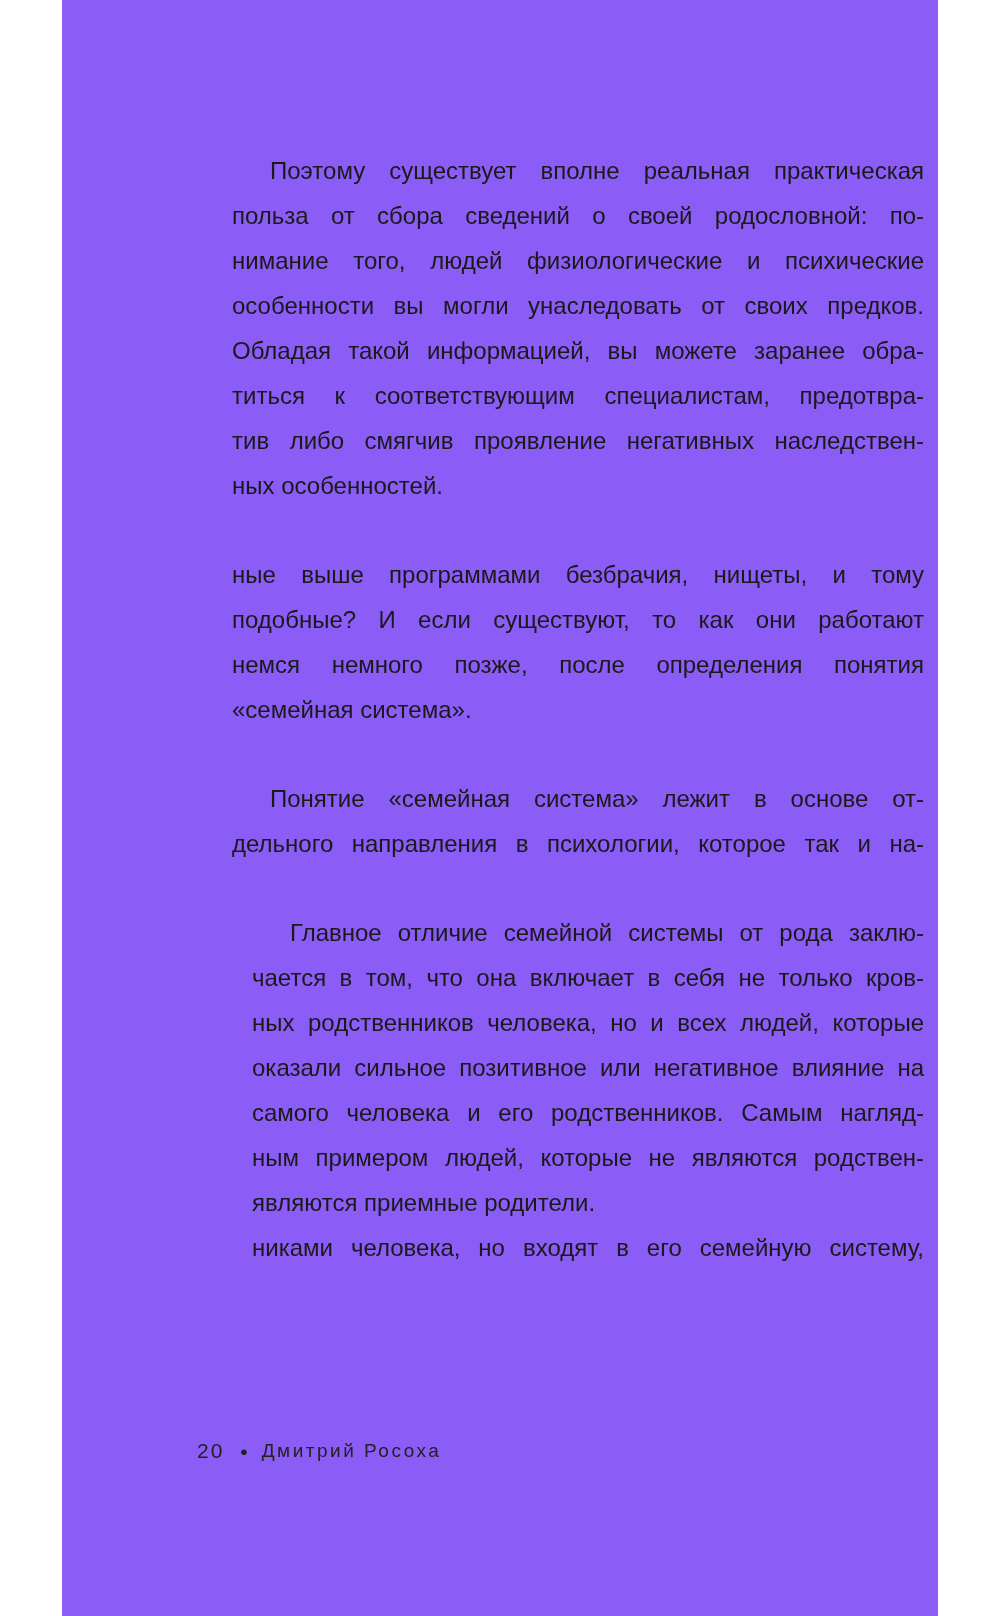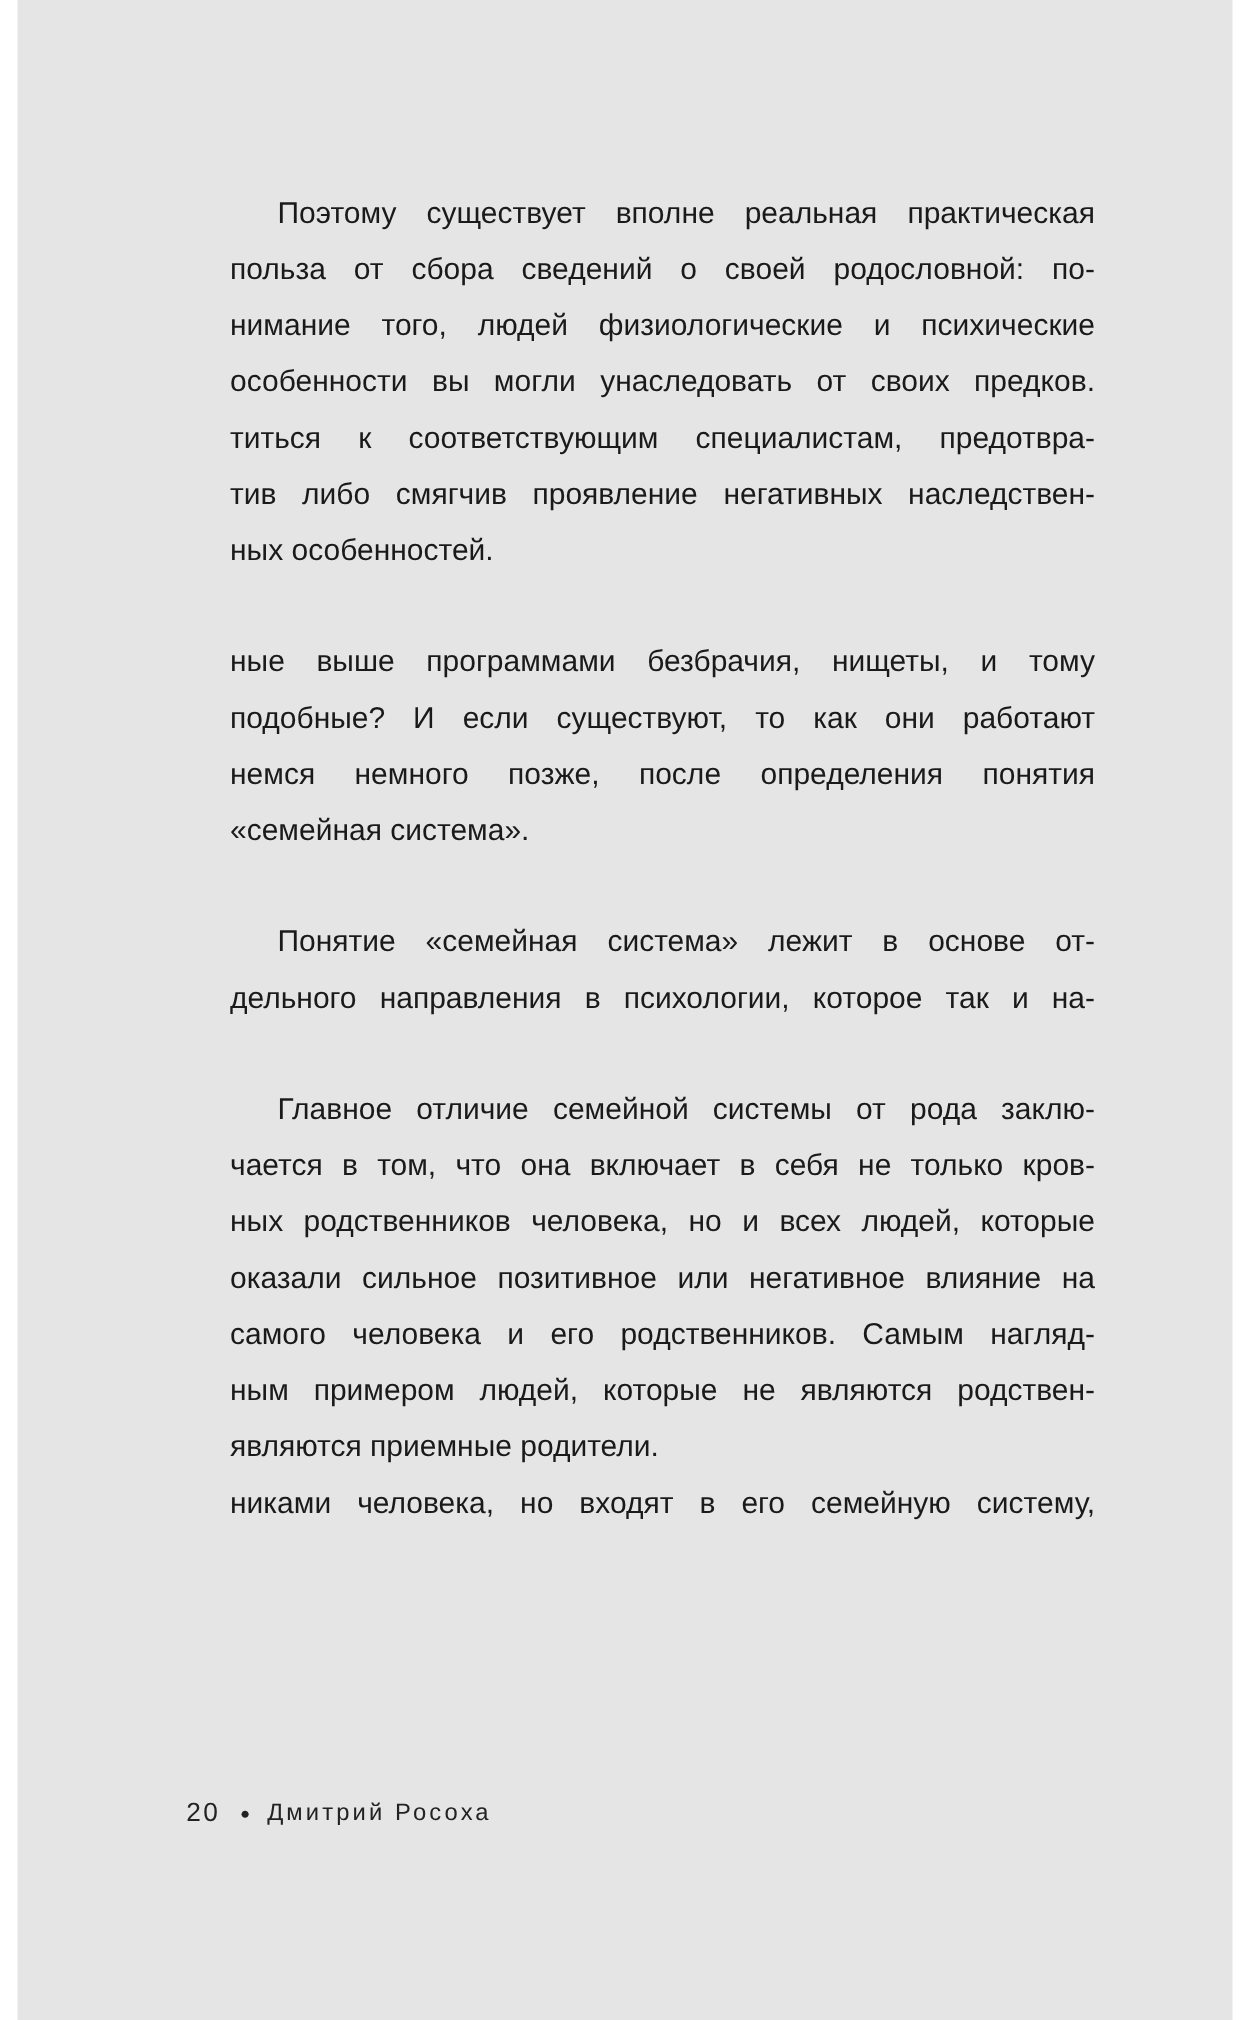--- a/index.html
+++ b/index.html
@@ -2,40 +2,41 @@
 <html lang="ru"><head>
 <meta charset="utf-8">
 <style>
   html, body {
     margin: 0;
     padding: 0;
     background: #ffffff;
   }
   .page {
     position: relative;
-    width: 972px;
+    width: 876px;
     height: 1616px;
     margin: 0 auto;
-    background: #e5e5e5;
+    background: #8b5cf6;
     font-family: "Liberation Sans", sans-serif;
     overflow: hidden;
   }
   .text-block {
     position: absolute;
     left: 170px;
     top: 148px;
     width: 692px;
     color: #1a1a1a;
     font-size: 24px;
   }
   .paragraph {
     margin: 0 0 44px 0;
   }
   .paragraph:last-child {
     margin-bottom: 0;
+    margin-left: 20px;
   }
   .line {
     line-height: 45px;
     text-align: justify;
     text-align-last: justify;
   }
   .line.first {
     text-indent: 38px;
   }
   .line.last {
@@ -67,20 +68,21 @@
 <body>
 
 <div class="page">
 
   <div class="text-block">
       <div class="paragraph">
         <div class="line first">Поэтому существует вполне реальная практическая</div>
         <div class="line">польза от сбора сведений о своей родословной: по-</div>
         <div class="line">нимание того, людей физиологические и психические</div>
         <div class="line">особенности вы могли унаследовать от своих предков.</div>
+        <div class="line">Обладая такой информацией, вы можете заранее обра-</div>
         <div class="line">титься к соответствующим специалистам, предотвра-</div>
         <div class="line">тив либо смягчив проявление негативных наследствен-</div>
         <div class="line last">ных особенностей.</div>
       </div>
       <div class="paragraph">
         <div class="line">ные выше программами безбрачия, нищеты, и тому</div>
         <div class="line">подобные? И если существуют, то как они работают</div>
         <div class="line">немся немного позже, после определения понятия</div>
         <div class="line last">«семейная система».</div>
       </div>

